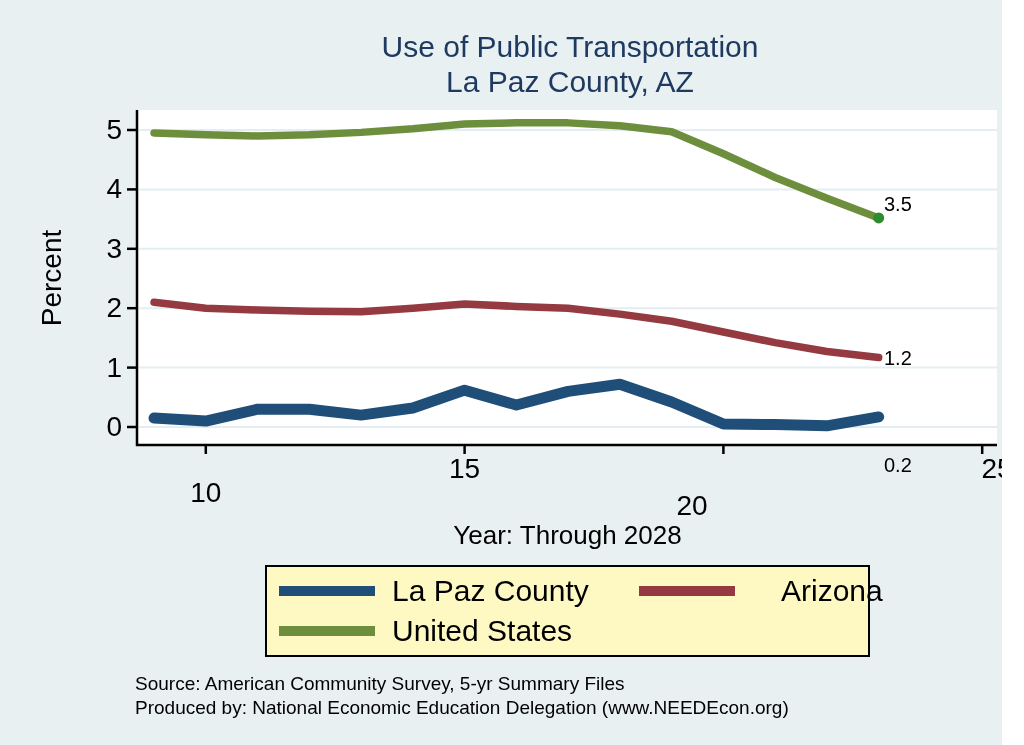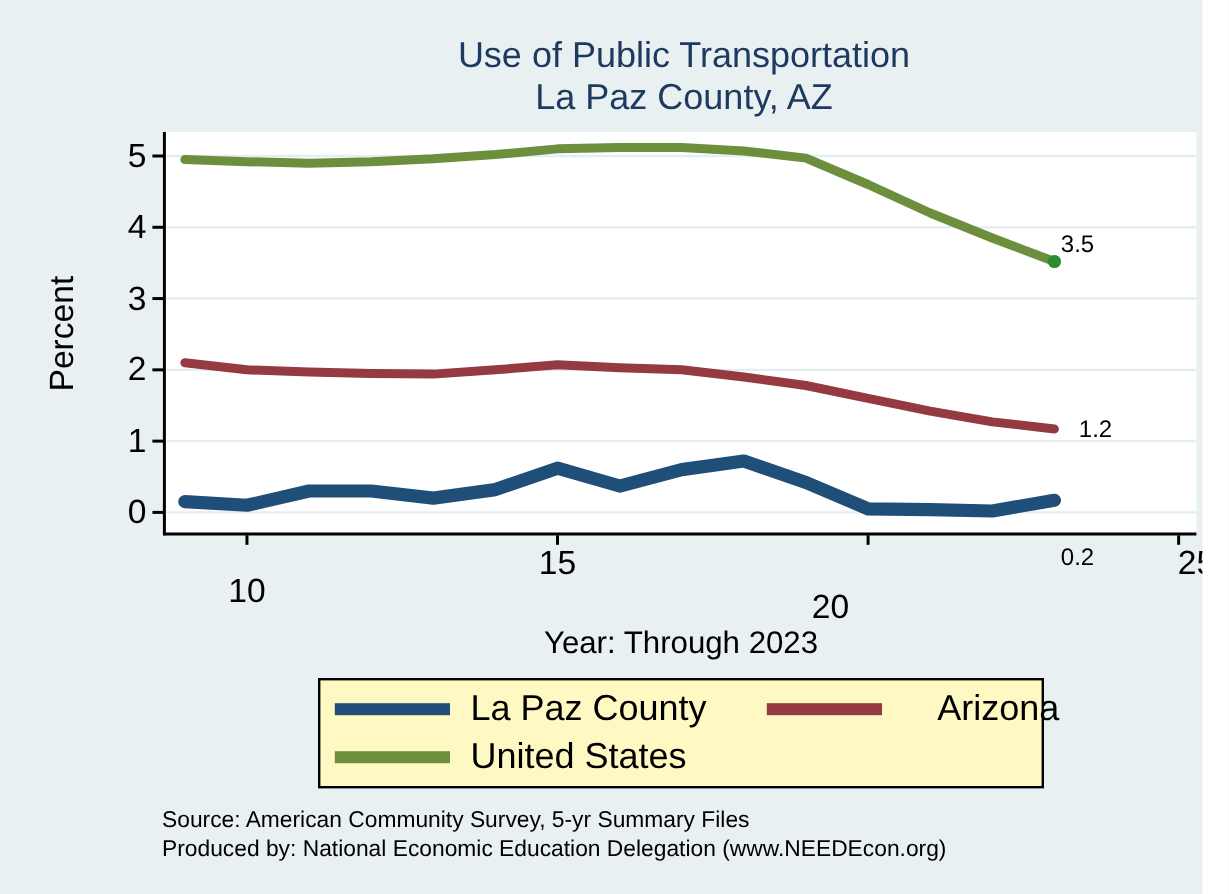--- a/index.html
+++ b/index.html
@@ -82,21 +82,21 @@
       <circle cx="878.6800000000001" cy="217.912" r="5.5" fill="#2e8b2e"></circle>
     </svg>
 
   <div class="abs title">
     <div>Use of Public Transportation</div>
     <div>La Paz County, AZ</div>
   </div>
 
   <div class="abs y-axis-title">Percent</div>
 
-  <div class="abs x-axis-title">Year: Through 2023</div>
+  <div class="abs x-axis-title">Year: Through 2028</div>
 
   <div class="abs legend">
     <span class="swatch sw-1" style="background: rgb(31, 78, 121);"></span>
     <span class="legend-label lb-1">La Paz County</span>
     <span class="swatch sw-2" style="background: rgb(148, 58, 64);"></span>
     <span class="legend-label lb-2">Arizona</span>
     <span class="swatch sw-3" style="background: rgb(109, 143, 61);"></span>
     <span class="legend-label lb-3">United States</span>
   </div>
 
@@ -109,15 +109,15 @@
     <div class="ytick-label" style="top: 350.6px;">1</div>
     <div class="ytick-label" style="top: 291.2px;">2</div>
     <div class="ytick-label" style="top: 231.8px;">3</div>
     <div class="ytick-label" style="top: 172.4px;">4</div>
     <div class="ytick-label" style="top: 113px;">5</div>
     <div class="xtick-label" style="left: 165.8px; top: 452px; margin-top: 24px;">10</div>
     <div class="xtick-label" style="left: 424.6px; top: 452px;">15</div>
     <div class="xtick-label" style="left: 652px; top: 452px; margin-top: 37px;">20</div>
     <div class="xtick-label" style="left: 957px; top: 452px;">25</div>
     <div class="end-label" style="top: 430px; margin-top: 16px;">0.2</div>
-    <div class="end-label" style="top: 338.502px; margin-left: 15px;">1.2</div>
+    <div class="end-label" style="top: 338.502px;">1.2</div>
     <div class="end-label" style="top: 184.912px;">3.5</div>
   </div>
 
 </body></html>

